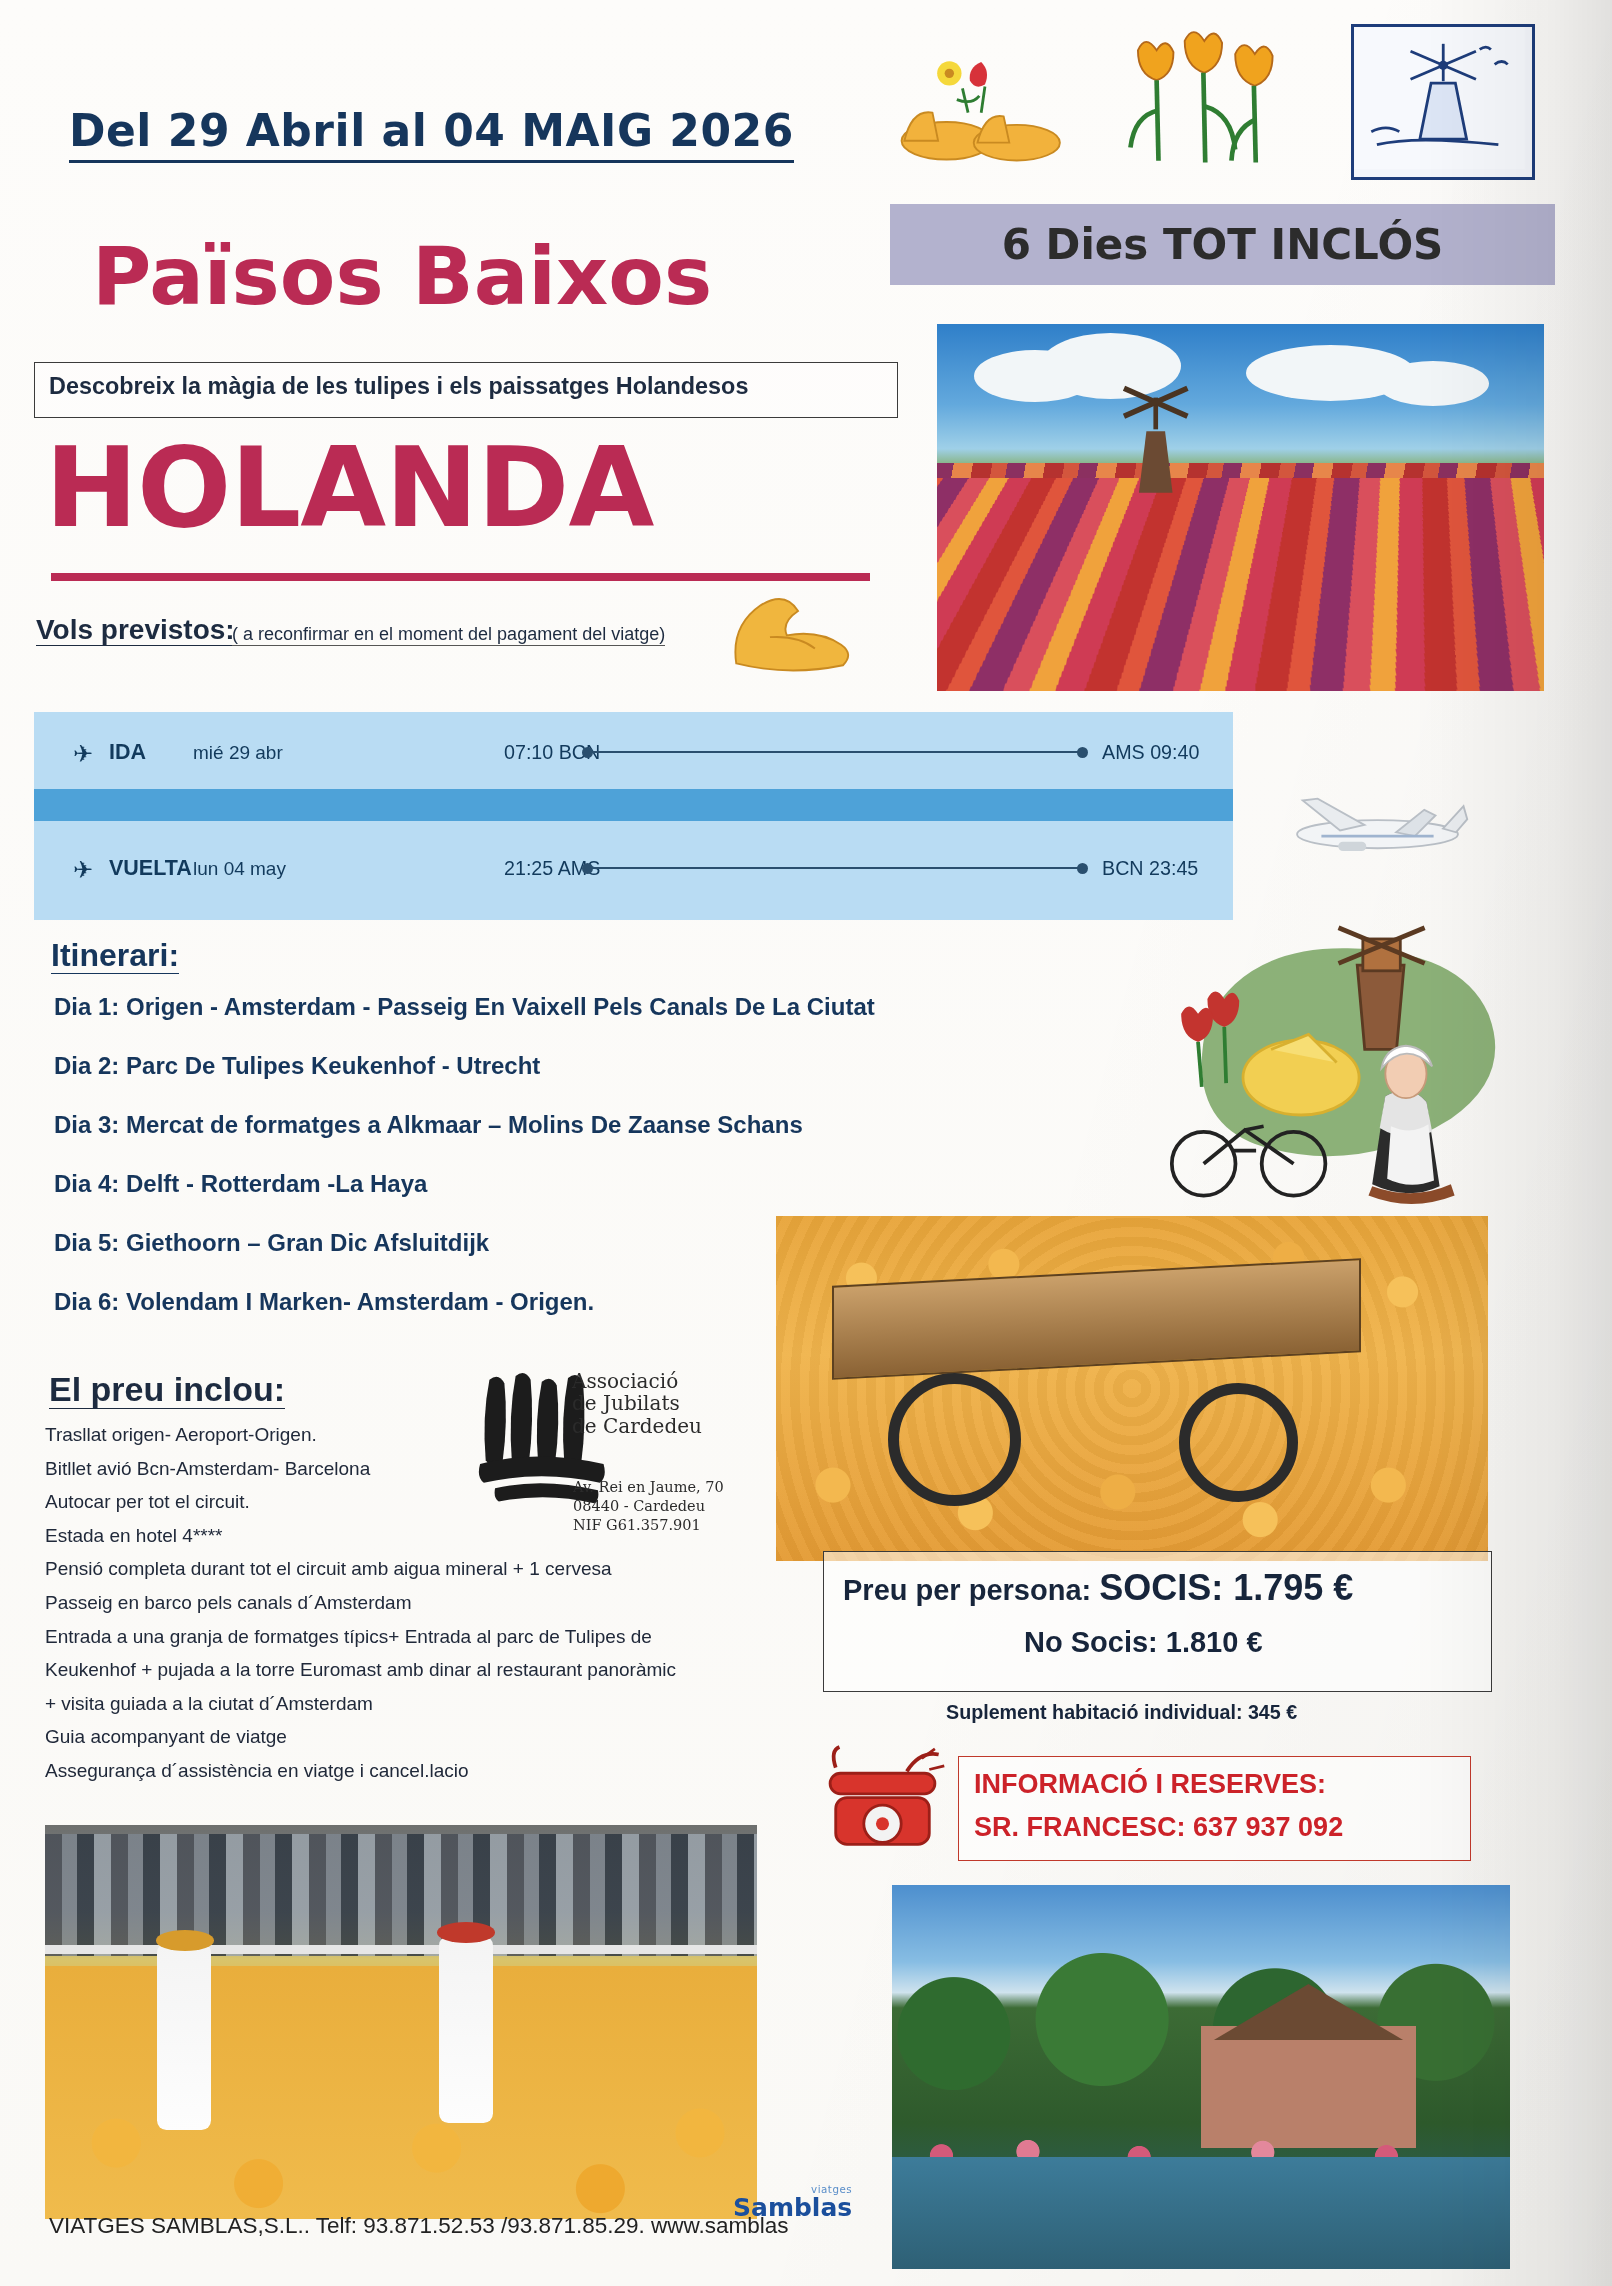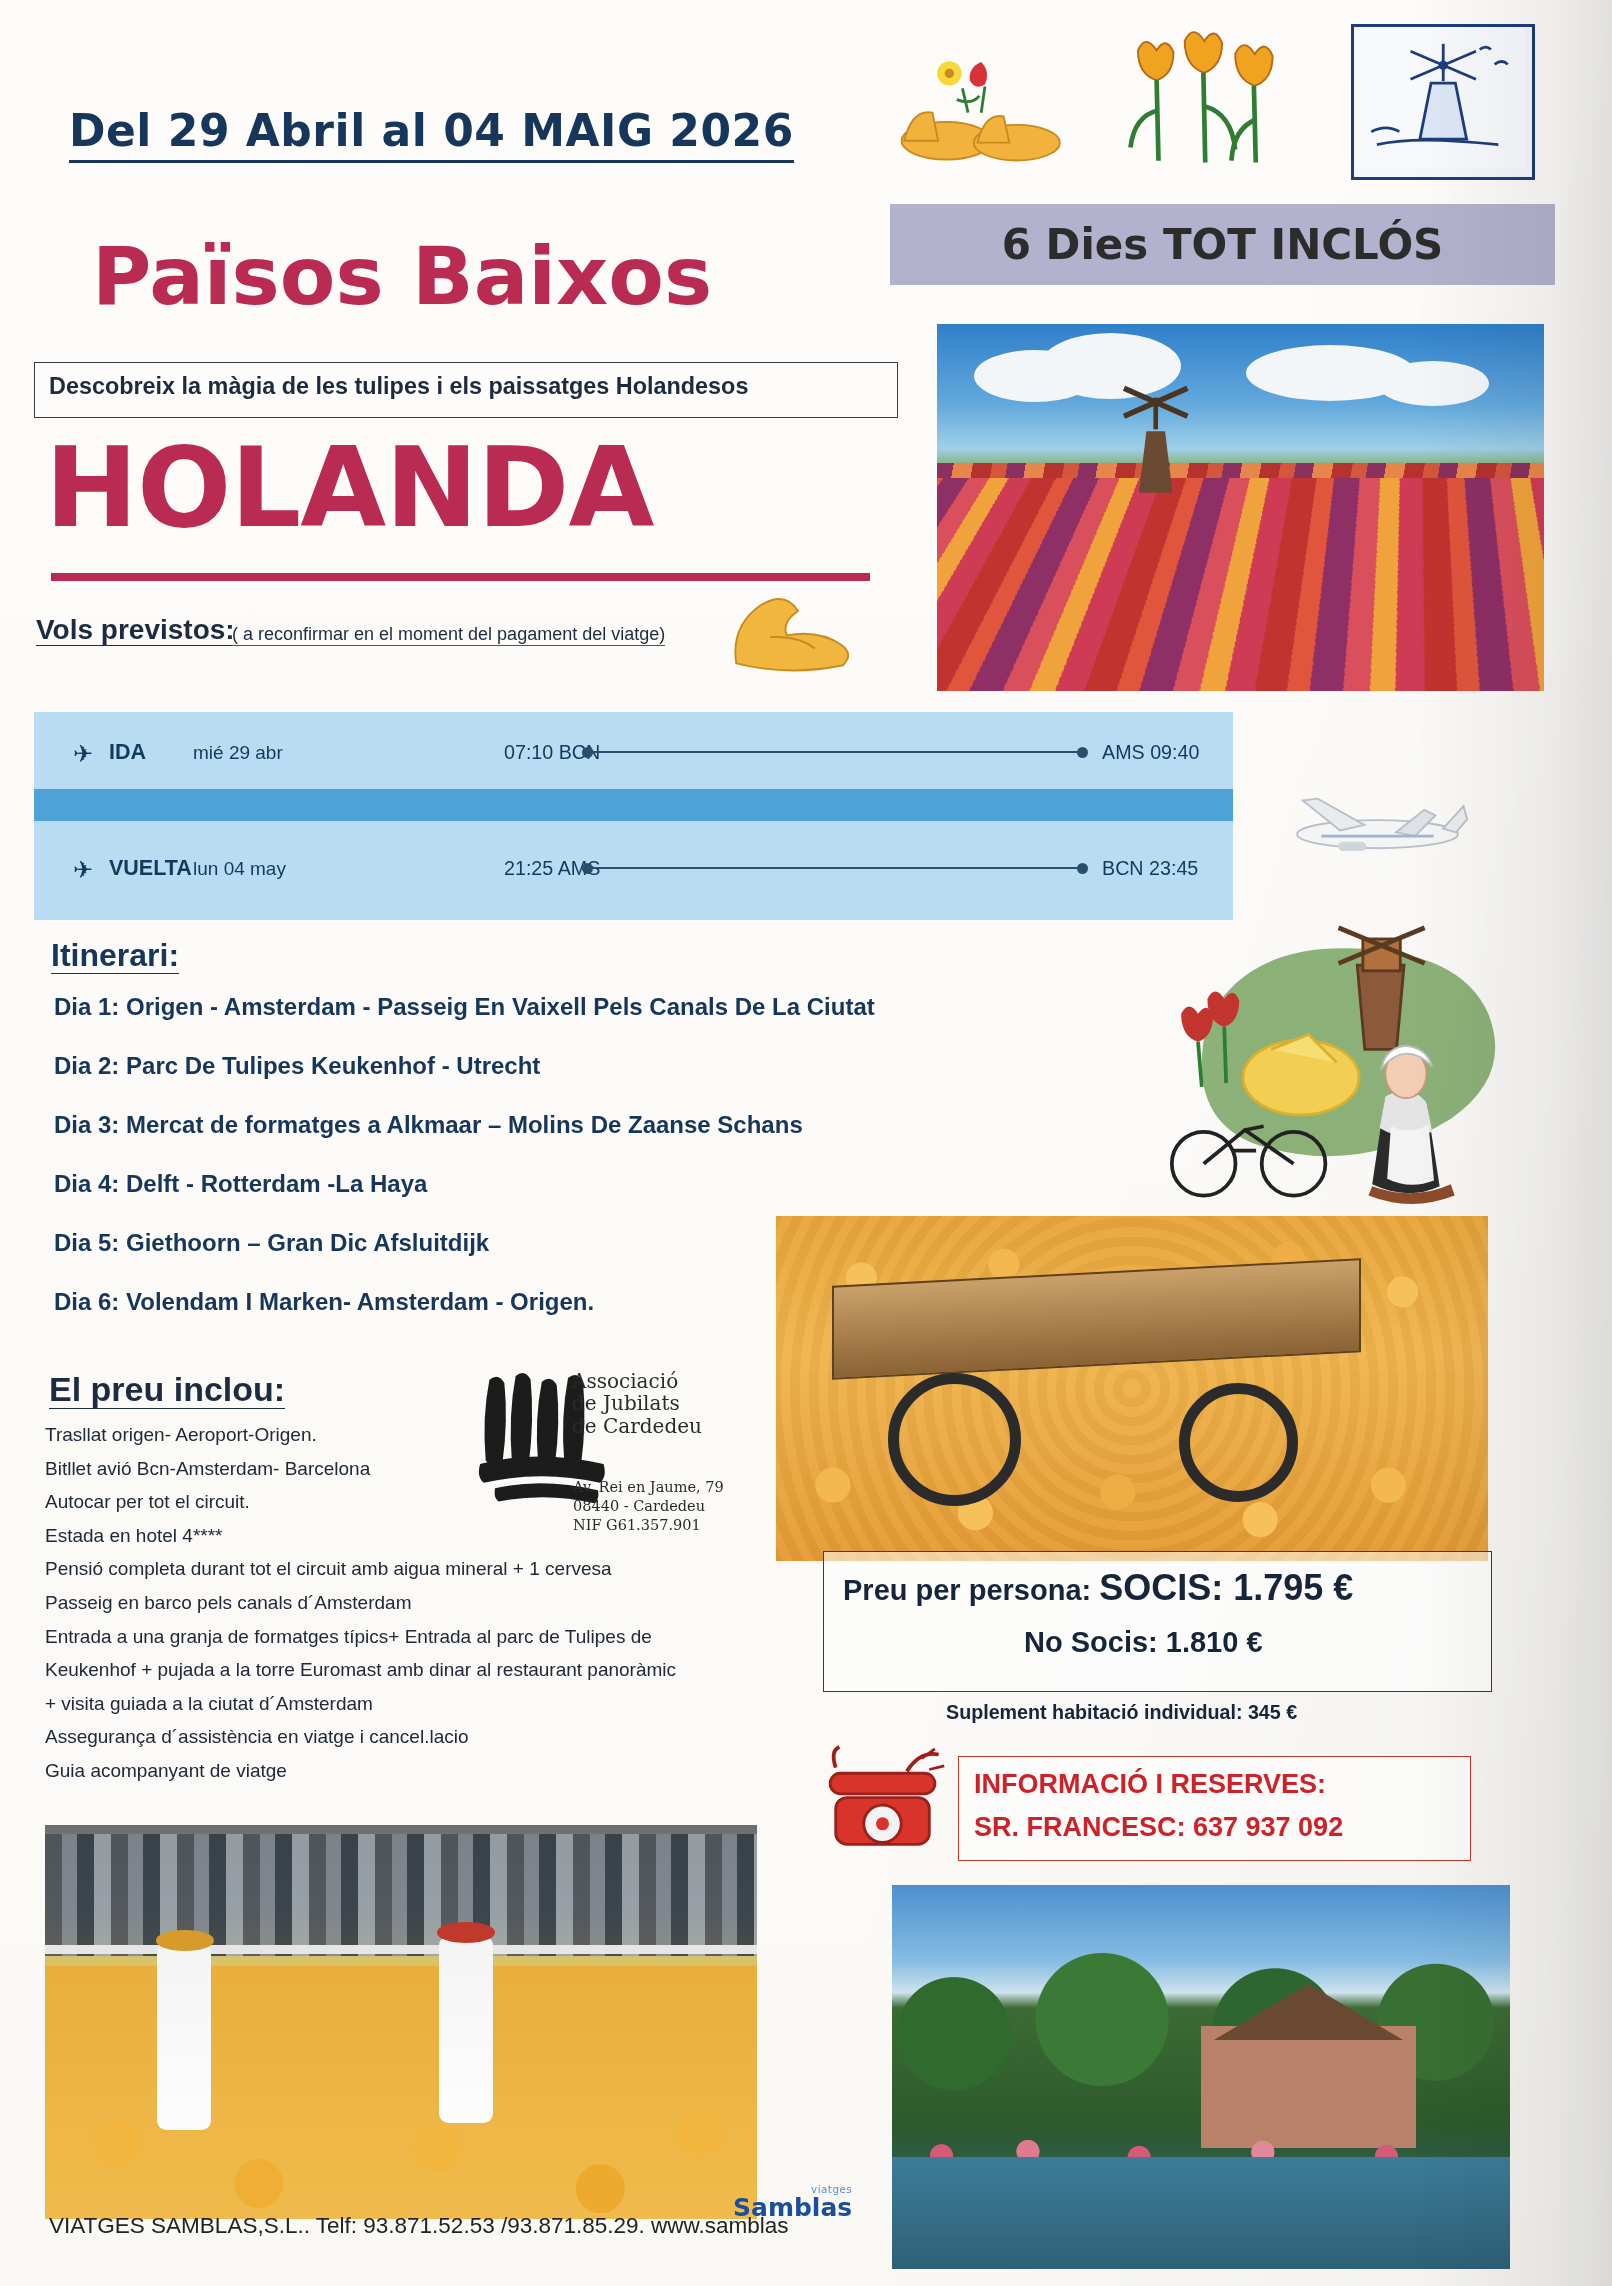--- a/index.html
+++ b/index.html
@@ -605,43 +605,43 @@
   <div class="incl-list">
     <div class="incl-item">Trasllat origen- Aeroport-Origen.</div>
     <div class="incl-item">Bitllet avió Bcn-Amsterdam-  Barcelona</div>
     <div class="incl-item">Autocar per tot el circuit.</div>
     <div class="incl-item">Estada en hotel  4****</div>
     <div class="incl-item">Pensió completa durant tot el circuit amb aigua mineral + 1 cervesa</div>
     <div class="incl-item">Passeig en barco pels canals d´Amsterdam</div>
     <div class="incl-item">Entrada a una granja de formatges típics+ Entrada al parc de Tulipes de</div>
     <div class="incl-item">Keukenhof + pujada a la torre Euromast amb dinar al restaurant panoràmic</div>
     <div class="incl-item">+ visita guiada a la ciutat d´Amsterdam</div>
+    <div class="incl-item">Guia acompanyant de viatge</div>
     <div class="incl-item">Assegurança d´assistència en viatge i cancel.lacio</div>
-    <div class="incl-item">Guia acompanyant de viatge</div>
   </div>
 
   <div class="assoc">
     <svg width="159" height="159" viewBox="0 0 170 170">
       <g fill="#1c1c1c">
         <path d="M24 18 q10 -8 16 4 q4 40 -2 84 q-10 10 -18 -2 q-4 -46 4 -86z"></path>
         <path d="M52 14 q10 -8 16 4 q4 44 -2 90 q-10 10 -18 -2 q-4 -50 4 -92z"></path>
         <path d="M80 20 q10 -8 16 4 q4 40 -2 84 q-10 10 -18 -2 q-4 -46 4 -86z"></path>
         <path d="M108 16 q10 -8 16 4 q4 44 -2 88 q-10 10 -18 -2 q-4 -48 4 -90z"></path>
         <path d="M14 108 q60 -16 132 0 q4 14 -4 20 q-62 -14 -124 0 q-8 -6 -4 -20z"></path>
         <path d="M30 134 q50 -12 110 2 q2 10 -4 14 q-50 -12 -102 -2 q-6 -4 -4 -14z"></path>
       </g>
     </svg>
   </div>
   <div class="assoc-name">
     <div>Associació</div>
     <div>de Jubilats</div>
     <div>de Cardedeu</div>
   </div>
   <div class="assoc-addr">
-    <div>Av. Rei en Jaume, 79</div>
+    <div>Av. Rei en Jaume, 70</div>
     <div>08440 - Cardedeu</div>
     <div>NIF G61.357.901</div>
   </div>
 
   <div class="price-box"></div>
   <div class="price-line1">
     <span>Preu per persona:</span>
     <span class="big">SOCIS: 1.795 €</span>
   </div>
   <div class="price-line2">No Socis: 1.810 €</div>

